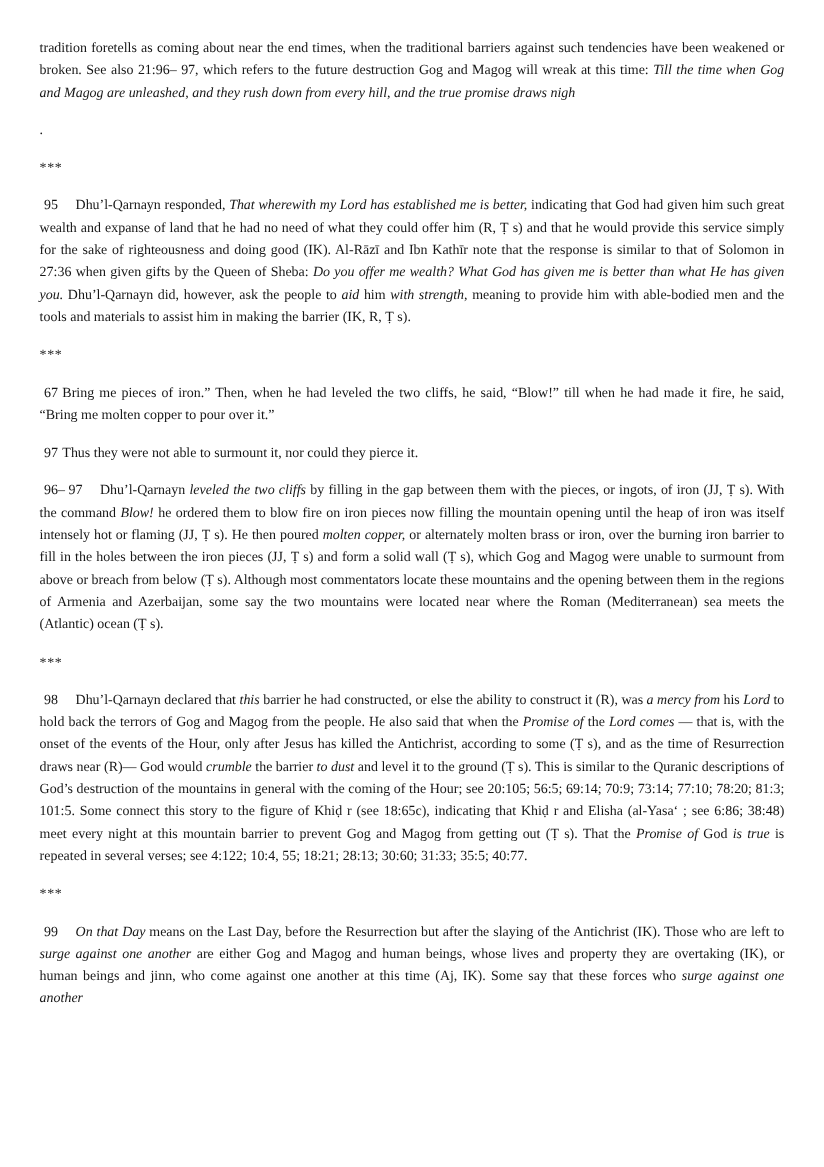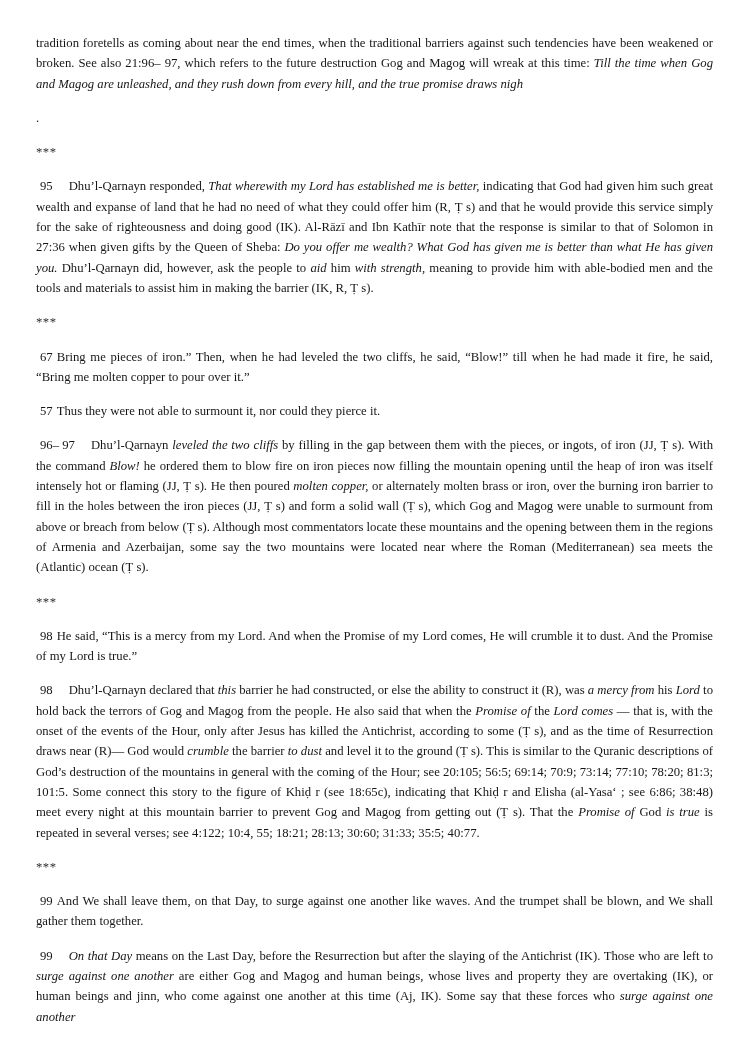--- a/index.html
+++ b/index.html
@@ -71,22 +71,20 @@
 <body>
 
 <div class="page">
   <div class="content" id="content">
       <p class="block verse"><span>tradition foretells as coming about near the end times, when the traditional barriers against such tendencies have been weakened or broken. See also 21:96– 97, which refers to the future destruction Gog and Magog will wreak at this time: </span><span class="it">Till the time when Gog and Magog are unleashed, and they rush down from every hill, and the true promise draws nigh</span></p>
       <p class="trailing-dot">.</p>
       <p class="sep">***</p>
       <p class="block commentary"><span class="vnum">95</span><span>Dhu’l-Qarnayn responded, </span><span class="it">That wherewith my Lord has established me is better,</span><span> indicating that God had given him such great wealth and expanse of land that he had no need of what they could offer him (R, Ṭ s) and that he would provide this service simply for the sake of righteousness and doing good (IK). Al-Rāzī and Ibn Kathīr note that the response is similar to that of Solomon in 27:36 when given gifts by the Queen of Sheba: </span><span class="it">Do you offer me wealth? What God has given me is better than what He has given you.</span><span> Dhu’l-Qarnayn did, however, ask the people to </span><span class="it">aid</span><span> him </span><span class="it">with strength,</span><span> meaning to provide him with able-bodied men and the tools and materials to assist him in making the barrier (IK, R, Ṭ s).</span></p>
       <p class="sep">***</p>
       <p class="block verse"><span class="vnum vnum-plain">67</span><span>Bring me pieces of iron.” Then, when he had leveled the two cliffs, he said, “Blow!” till when he had made it fire, he said, “Bring me molten copper to pour over it.”</span></p>
-      <p class="block verse"><span class="vnum vnum-plain">57</span><span>Thus they were not able to surmount it, nor could they pierce it.</span></p>
+      <p class="block verse"><span class="vnum vnum-plain">97</span><span>Thus they were not able to surmount it, nor could they pierce it.</span></p>
       <p class="block commentary"><span class="vnum">96– 97</span><span>Dhu’l-Qarnayn </span><span class="it">leveled the two cliffs</span><span> by filling in the gap between them with the pieces, or ingots, of iron (JJ, Ṭ s). With the command </span><span class="it">Blow!</span><span> he ordered them to blow fire on iron pieces now filling the mountain opening until the heap of iron was itself intensely hot or flaming (JJ, Ṭ s). He then poured </span><span class="it">molten copper,</span><span> or alternately molten brass or iron, over the burning iron barrier to fill in the holes between the iron pieces (JJ, Ṭ s) and form a solid wall (Ṭ s), which Gog and Magog were unable to surmount from above or breach from below (Ṭ s). Although most commentators locate these mountains and the opening between them in the regions of Armenia and Azerbaijan, some say the two mountains were located near where the Roman (Mediterranean) sea meets the (Atlantic) ocean (Ṭ s).</span></p>
       <p class="sep">***</p>
-      <p class="block verse"><span class="vnum vnum-plain">98</span><span>He said, “This is a mercy from my Lord. And when the Promise of my Lord comes, He will crumble it to dust. And the Promise of my Lord is true.”</span></p>
       <p class="block commentary"><span class="vnum">98</span><span>Dhu’l-Qarnayn declared that </span><span class="it">this</span><span> barrier he had constructed, or else the ability to construct it (R), was </span><span class="it">a mercy from</span><span> his </span><span class="it">Lord</span><span> to hold back the terrors of Gog and Magog from the people. He also said that when the </span><span class="it">Promise of</span><span> the </span><span class="it">Lord comes</span><span> — that is, with the onset of the events of the Hour, only after Jesus has killed the Antichrist, according to some (Ṭ s), and as the time of Resurrection draws near (R)— God would </span><span class="it">crumble</span><span> the barrier </span><span class="it">to dust</span><span> and level it to the ground (Ṭ s). This is similar to the Quranic descriptions of God’s destruction of the mountains in general with the coming of the Hour; see 20:105; 56:5; 69:14; 70:9; 73:14; 77:10; 78:20; 81:3; 101:5. Some connect this story to the figure of Khiḍ r (see 18:65c), indicating that Khiḍ r and Elisha (al-Yasaʻ ; see 6:86; 38:48) meet every night at this mountain barrier to prevent Gog and Magog from getting out (Ṭ s). That the </span><span class="it">Promise of</span><span> God </span><span class="it">is true</span><span> is repeated in several verses; see 4:122; 10:4, 55; 18:21; 28:13; 30:60; 31:33; 35:5; 40:77.</span></p>
       <p class="sep">***</p>
-      <p class="block verse"><span class="vnum vnum-plain">99</span><span>And We shall leave them, on that Day, to surge against one another like waves. And the trumpet shall be blown, and We shall gather them together.</span></p>
       <p class="block commentary"><span class="vnum">99</span><span class="it">On that Day</span><span> means on the Last Day, before the Resurrection but after the slaying of the Antichrist (IK). Those who are left to </span><span class="it">surge against one another</span><span> are either Gog and Magog and human beings, whose lives and property they are overtaking (IK), or human beings and jinn, who come against one another at this time (Aj, IK). Some say that these forces who </span><span class="it">surge against one another</span></p>
     </div>
 </div>
 
 </body></html>

